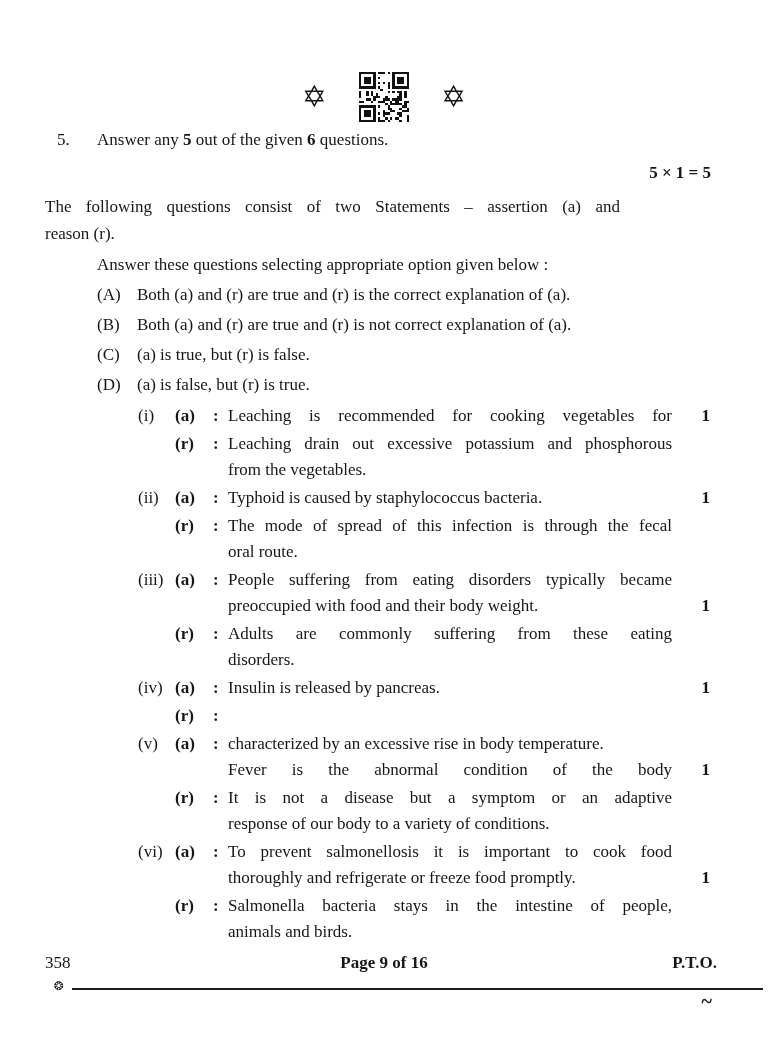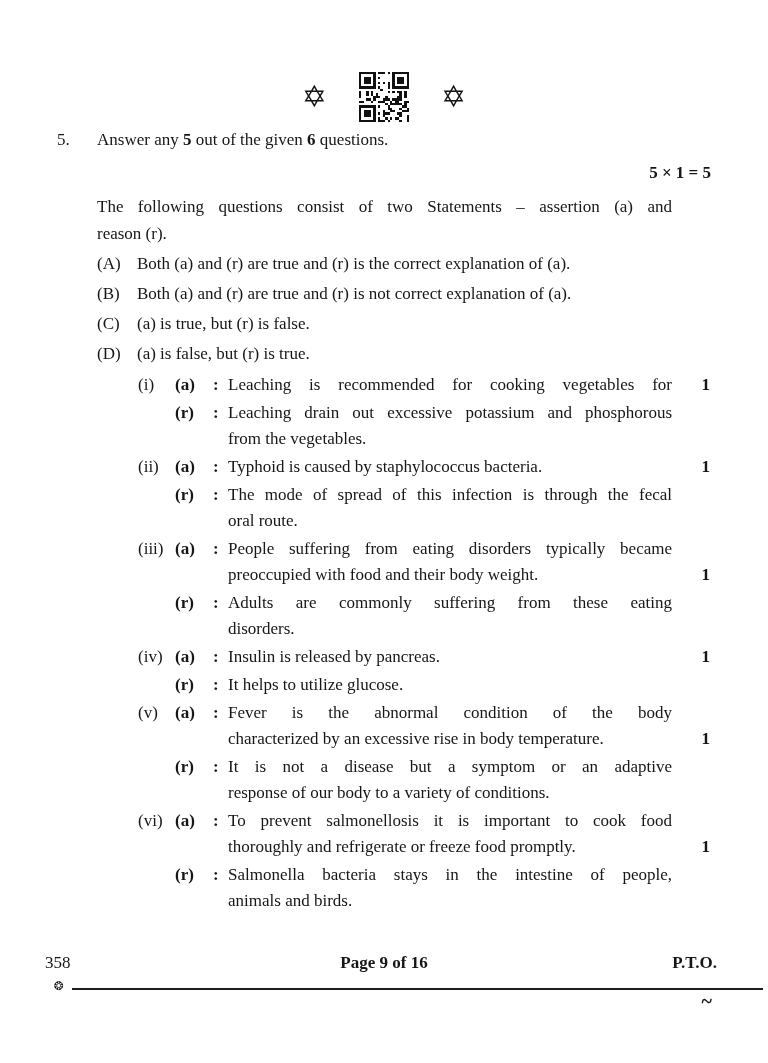--- a/index.html
+++ b/index.html
@@ -22,21 +22,21 @@
   .qr-wrap { width:50px; height:50px; }
 
   .content { position:absolute; top:126px; left:0; right:0; }
 
   .q5 {
     display:grid; grid-template-columns:40px 1fr auto;
     margin-left:57px; padding-right:57px; line-height:27px;
   }
   .q5 .marks { font-weight:bold;margin-top:33px; }
 
-  .intro { margin:7px 0 0 97px; width:575px; line-height:27px; }
+  .intro { margin:7px 0 0 45px; width:575px; line-height:27px; }
   .jline { text-align:justify; text-align-last:justify; }
   .line { display:block; }
 
   .instruction { margin:4px 0 0 97px; line-height:27px; }
 
   .options { margin-top:3px; }
   .option {
     display:grid; grid-template-columns:40px 1fr;
     margin:0 57px 3px 97px; line-height:27px;
   }
@@ -279,20 +279,21 @@
       <span>5.</span>
       <span><span>Answer any </span><b>5</b><span> out of the given </span><b>6</b><span> questions.</span></span>
       <span class="marks">5 × 1 = 5</span>
     </div>
 
     <div class="intro">
       <span class="line jline">The following questions consist of two Statements – assertion (a) and</span>
       <span class="line">reason (r).</span>
     </div>
 
+    <div class="instruction">Answer these questions selecting appropriate option given below :</div>
 
     <div class="options">
       <div class="option">
         <span>(A)</span>
         <span>Both (a) and (r) are true and (r) is the correct explanation of (a).</span>
       </div>
       <div class="option">
         <span>(B)</span>
         <span>Both (a) and (r) are true and (r) is not correct explanation of (a).</span>
       </div>
@@ -375,33 +376,30 @@
         <span class="colon">:</span>
         <span class="txt">
           <span class="line">Insulin is released by pancreas.</span>
         </span>
         <span class="mark">1</span>
       </div>
       <div class="stmt">
         <span></span>
         <span class="lbl">(r)</span>
         <span class="colon">:</span>
-        <span class="txt">
-          <span class="line">It helps to utilize glucose.</span>
-        </span>
         <span class="mark"></span>
       </div>
 
       <div class="stmt">
         <span>(v)</span>
         <span class="lbl">(a)</span>
         <span class="colon">:</span>
         <span class="txt">
+          <span class="line">characterized by an excessive rise in body temperature.</span>
           <span class="line jline">Fever is the abnormal condition of the body</span>
-          <span class="line">characterized by an excessive rise in body temperature.</span>
         </span>
         <span class="mark">1</span>
       </div>
       <div class="stmt">
         <span></span>
         <span class="lbl">(r)</span>
         <span class="colon">:</span>
         <span class="txt">
           <span class="line jline">It is not a disease but a symptom or an adaptive</span>
           <span class="line">response of our body to a variety of conditions.</span>

